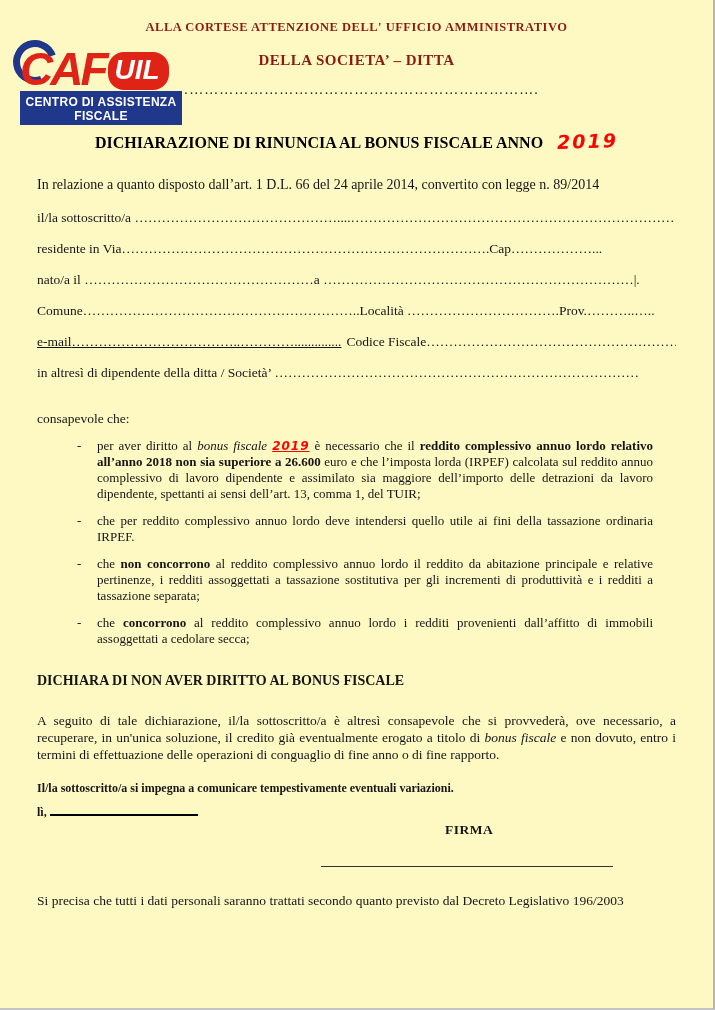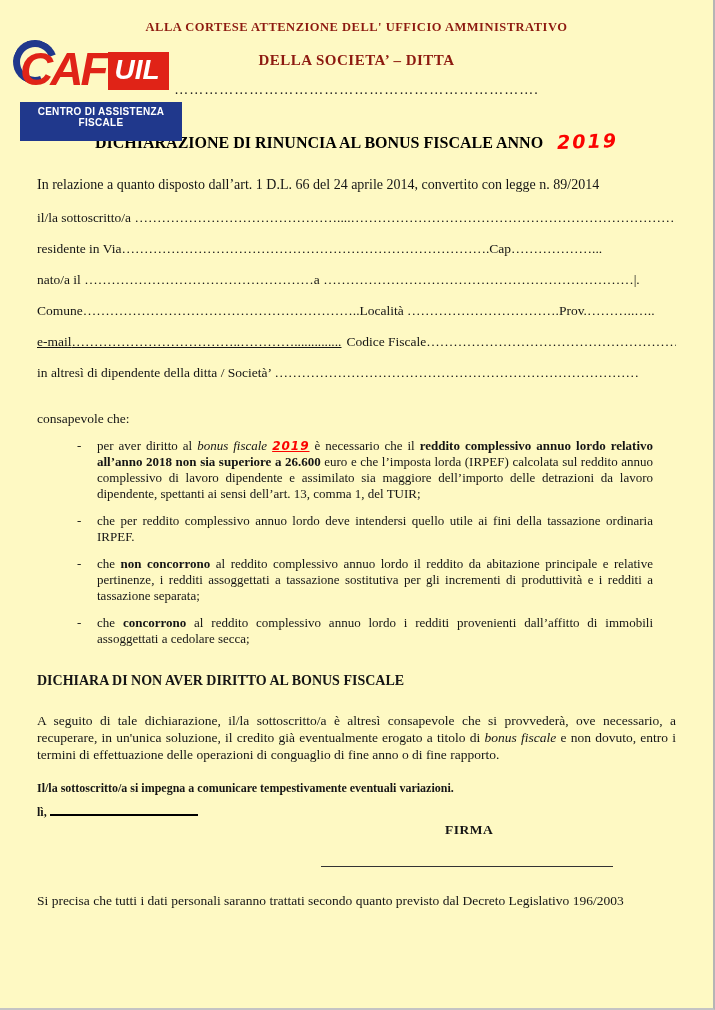--- a/index.html
+++ b/index.html
@@ -31,26 +31,26 @@
     transform: rotate(25deg);
   }
   .logo-caf {
     position: relative; z-index: 1;
     font-family: "Liberation Sans", sans-serif; font-weight: bold; font-style: italic;
     font-size: 46px; line-height: 0.92; color: #e02317; letter-spacing: -3px;
   }
   .logo-uil {
     font-family: "Liberation Sans", sans-serif; font-weight: bold; font-style: italic;
     font-size: 28px; line-height: 1; color: #ffffff; background: #e02317;
-    padding: 4px 9px 6px 7px; border-radius: 0; margin-left: 2px;
+    padding: 4px 9px 6px 7px; border-radius: 16px; margin-left: 2px;
   }
   .logo-bar {
-    margin-top: 12px; background: #20388c; color: #ffffff;
-    font-family: "Liberation Sans", sans-serif; font-size: 10px; font-weight: bold;
-    text-align: center; padding: 4px 0 13px; letter-spacing: 0.3px;
+    margin-top: 1px; background: #20388c; color: #ffffff;
+    font-family: "Liberation Sans", sans-serif; font-size: 12px; font-weight: bold;
+    text-align: center; padding: 4px 0 2px; letter-spacing: 0.3px;
   }
 
   
   .title-row { margin-top: 32px; text-align: center; font-weight: bold; font-size: 16px; color: #000; }
   .title-year {
     display: inline-block; margin-left: 10px; transform: rotate(-2deg);
     font-family: "DejaVu Sans", sans-serif; font-style: italic; font-weight: bold;
     font-size: 19px; color: #fb0300; letter-spacing: 2px;
   }
 

